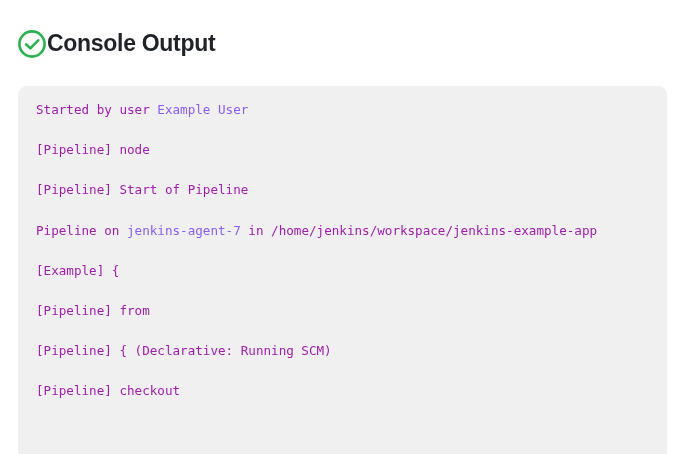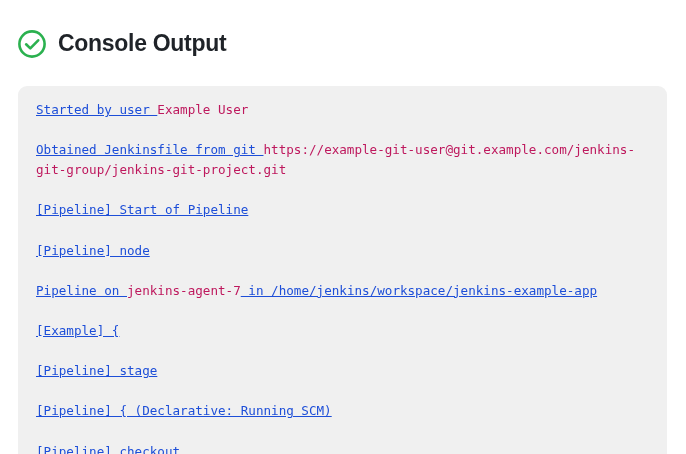--- a/index.html
+++ b/index.html
@@ -13,21 +13,20 @@
   }
   body {
     font-family: "Liberation Sans", sans-serif;
     -webkit-font-smoothing: antialiased;
   }
 
   
   .header {
     display: flex;
     align-items: center;
-    gap: 11px;
     padding: 17px 0 0 17px;
     height: 70px;
   }
   .status-icon {
     width: 30px;
     height: 30px;
     flex: 0 0 30px;
     display: block;
   }
   .page-title {
@@ -55,44 +54,43 @@
     font-family: "DejaVu Sans Mono", "Liberation Mono", monospace;
     font-size: 12.6px;
     line-height: 20.1px;
     color: #1c1e21;
     white-space: pre-wrap;
     word-break: break-word;
     margin: 0;
   }
   .log-line { display: block; }
   .log-line.muted { color: #a8a8a8; }
-  .log-link { color: #be185d; }
-  .log-text { color: #1d4ed8; text-decoration: underline; }
+  .log-link { color: #8b5cf6; }
+  .log-text { color: #a21caf; }
 </style>
 </head>
 <body>
 
 <div class="header">
   <span class="status-icon">
     <svg viewBox="0 0 30 30" width="30" height="30" aria-hidden="true">
       <circle cx="15" cy="15" r="12.6" fill="none" stroke="#2bb14f" stroke-width="2.6"></circle>
       <path d="M9.1 15.3 L13.3 19.4 L21.2 11.3" fill="none" stroke="#2bb14f" stroke-width="2.6" stroke-linecap="round" stroke-linejoin="round"></path>
     </svg>
   </span>
   <h1 class="page-title">Console Output</h1>
 </div>
 
 <div class="console-panel">
   <pre class="console-log" id="console-log"><span class="log-line"><span class="log-text">Started by user </span><span class="log-link">Example User</span></span>
-<span class="log-line"><span class="log-text">Obtained Jenkinsfile from git </span><span class="log-link">https://example-git-user@git.example.com/jenkins-git-group/jenkins-git-project.git</span></span>
+<span class="log-line muted"><span class="log-text">[Pipeline] node</span></span>
 <span class="log-line muted"><span class="log-text">[Pipeline] Start of Pipeline</span></span>
-<span class="log-line muted"><span class="log-text">[Pipeline] node</span></span>
 <span class="log-line"><span class="log-text">Pipeline on </span><span class="log-link">jenkins-agent-7</span><span class="log-text"> in /home/jenkins/workspace/jenkins-example-app</span></span>
 <span class="log-line muted"><span class="log-text">[Example] {</span></span>
-<span class="log-line muted"><span class="log-text">[Pipeline] stage</span></span>
+<span class="log-line muted"><span class="log-text">[Pipeline] from</span></span>
 <span class="log-line muted"><span class="log-text">[Pipeline] { (Declarative: Running SCM)</span></span>
 <span class="log-line muted"><span class="log-text">[Pipeline] checkout</span></span>
 
 
 
 
 
 </pre>
 </div>
 

